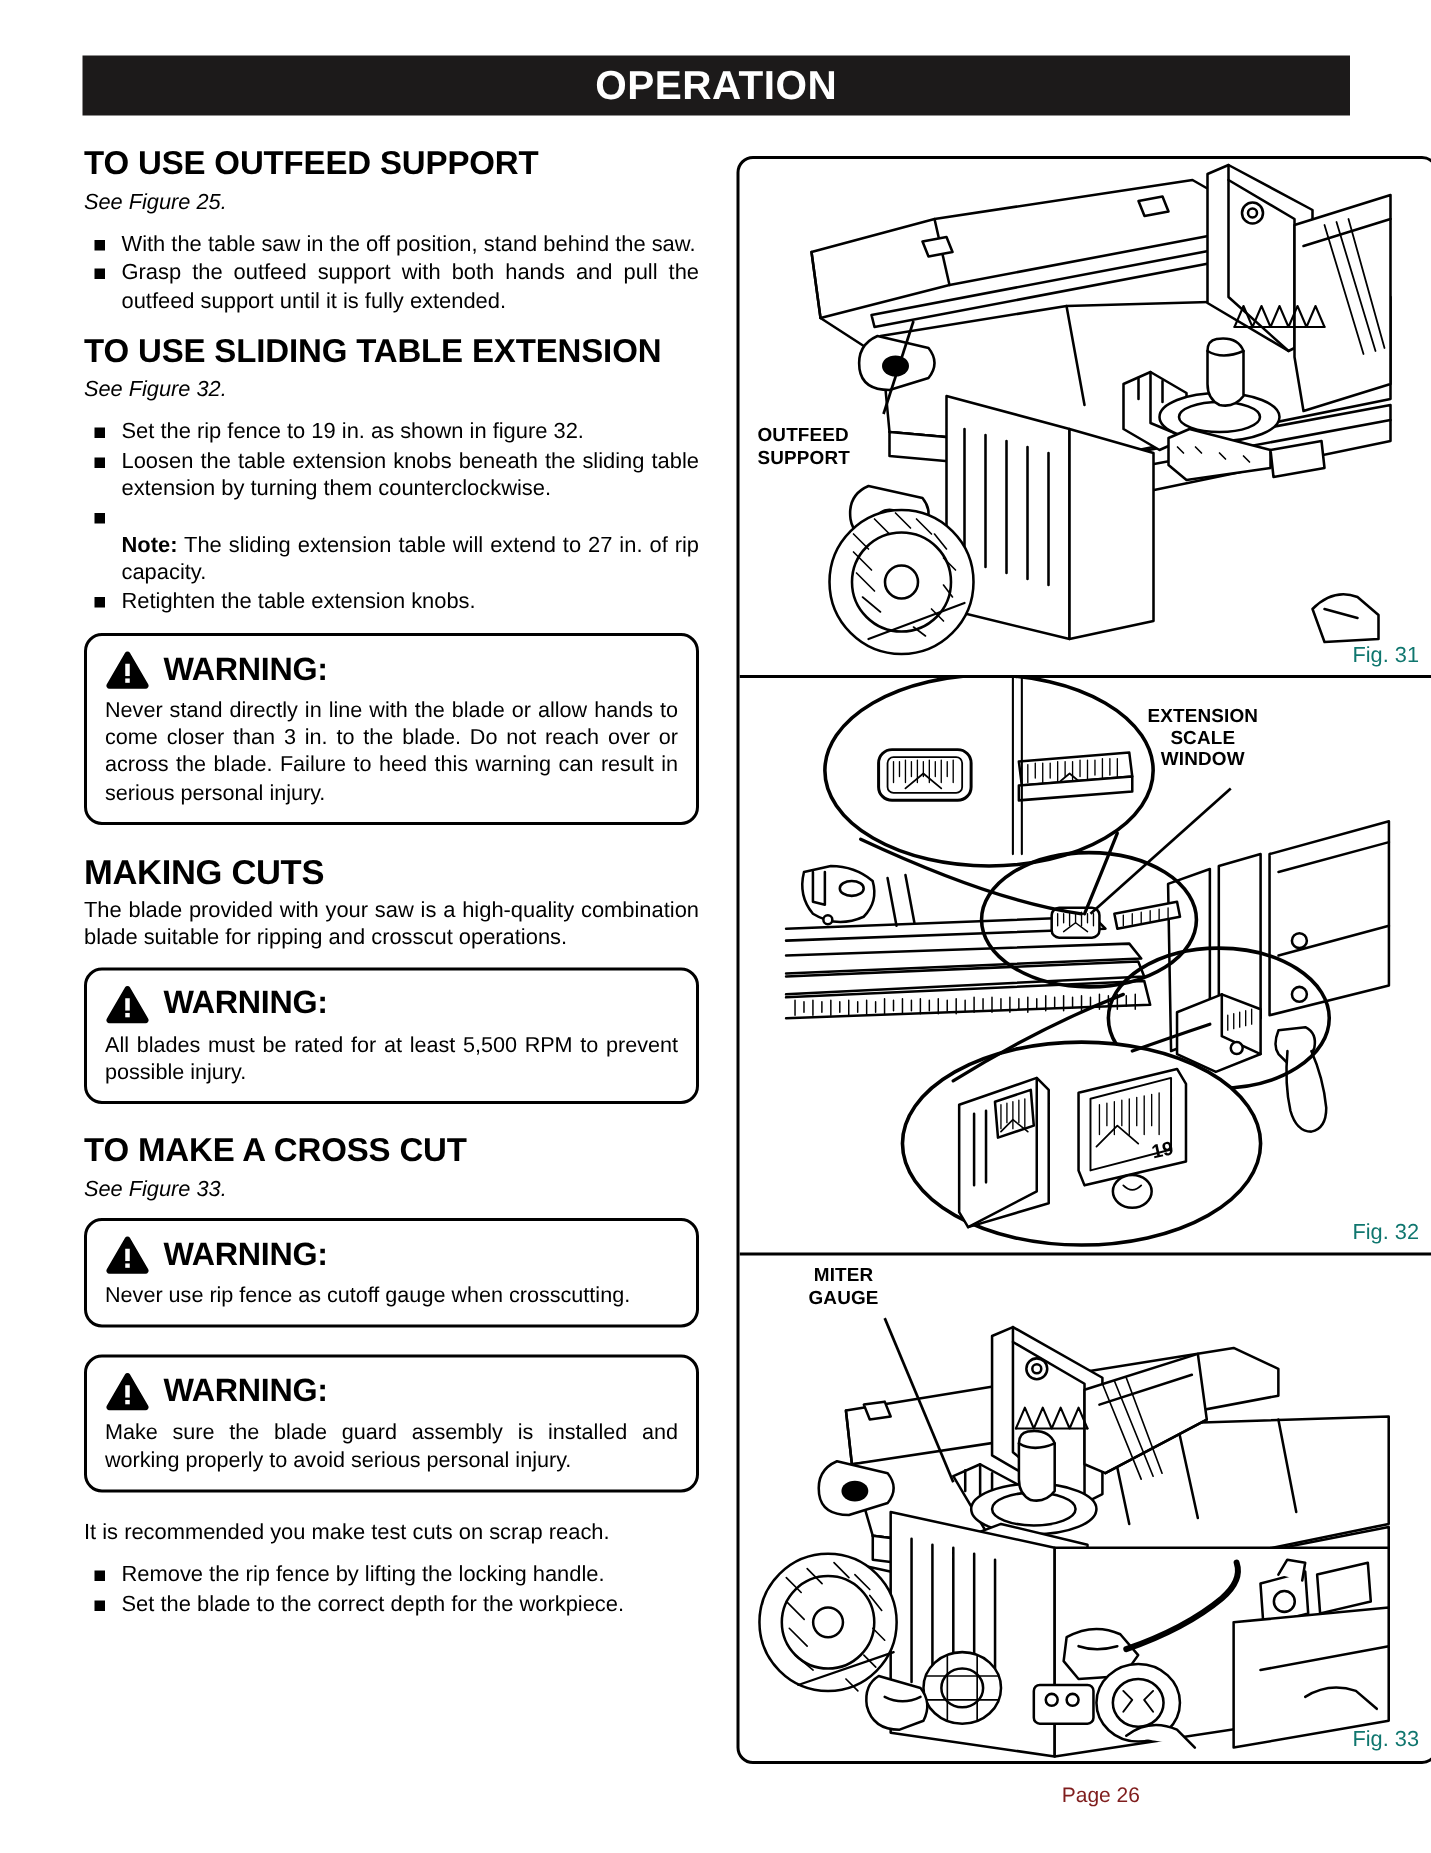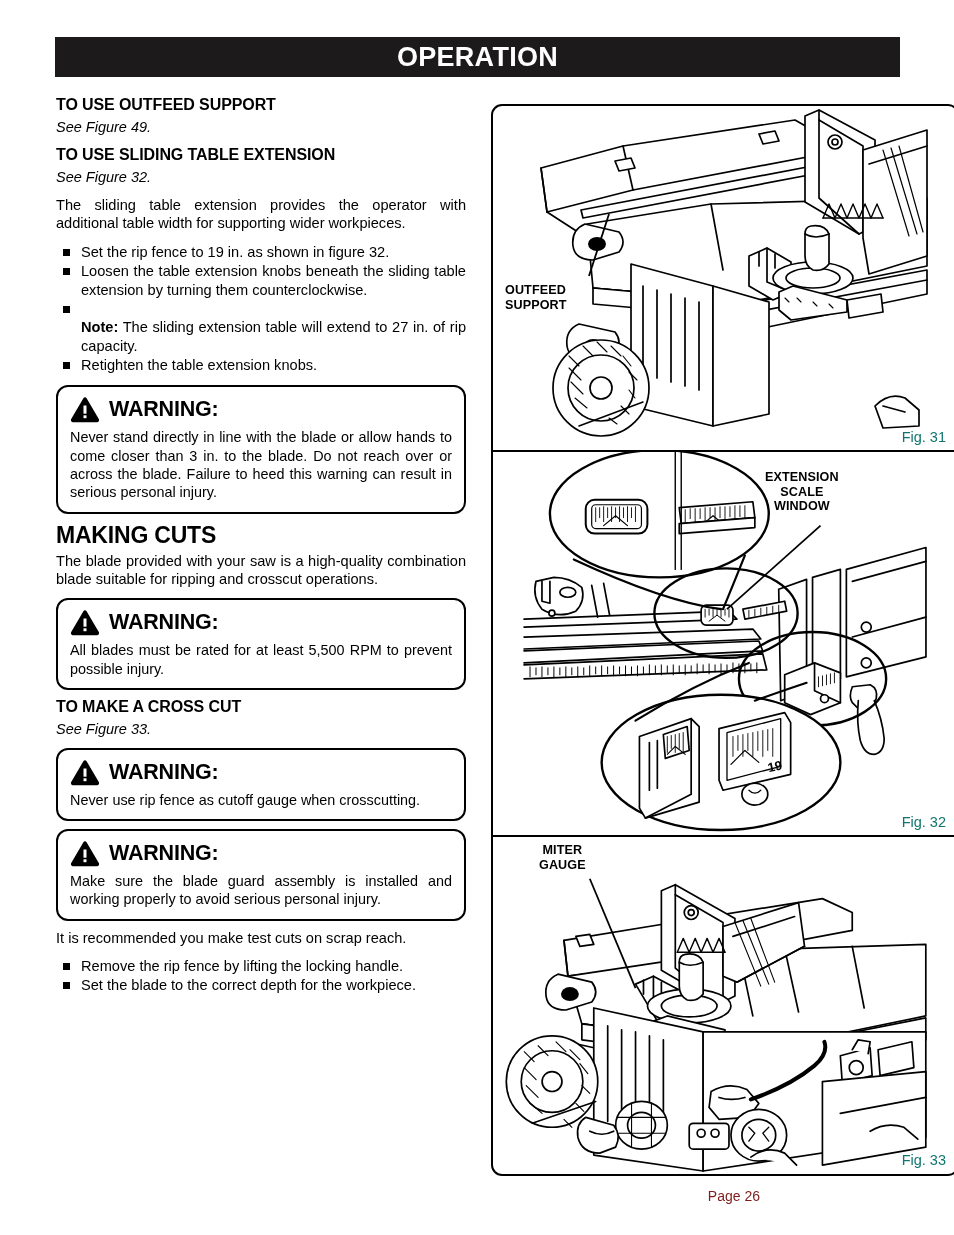--- a/index.html
+++ b/index.html
@@ -45,21 +45,21 @@
   }
 
   
   .left-col {
     position: absolute;
     left: 56px;
     top: 96px;
     width: 410px;
   }
   h2.sec-head {
-    font-size: 16px;
+    font-size: 22px;
     font-weight: bold;
     margin: 0 0 5px 0;
     letter-spacing: -0.1px;
   }
   h2.big-head {
     font-size: 23px;
     font-weight: bold;
     margin: 0 0 3px 0;
     letter-spacing: -0.2px;
   }
@@ -99,21 +99,21 @@
     height: 7px;
     background: #000;
   }
   ul.bullets li .note-lbl { font-weight: bold; }
 
   
   .warn-box {
     border: 2.6px solid #000;
     border-radius: 12px;
     padding: 9px 12px 10px 12px;
-    margin: 4px 0 8px 0;
+    margin: 4px 0 18px 0;
     background: #fff;
   }
   .warn-head {
     display: flex;
     align-items: center;
     gap: 9px;
     margin-bottom: 5px;
   }
   .warn-tri {
     width: 30px;
@@ -196,26 +196,29 @@
 
 <div class="page">
 
   <div class="header-band">
     <div class="header-title">OPERATION</div>
   </div>
 
   <div class="left-col">
 
     <h2 class="sec-head">TO USE OUTFEED SUPPORT</h2>
-    <div class="see-fig">See Figure 49.</div>
-
+    <div class="see-fig">See Figure 25.</div>
+
+    <ul class="bullets">
+      <li>With the table saw in the off position, stand behind the saw.</li>
+      <li>Grasp the outfeed support with both hands and pull the outfeed support until it is fully extended.</li>
+    </ul>
 
     <h2 class="sec-head">TO USE SLIDING TABLE EXTENSION</h2>
     <div class="see-fig">See Figure 32.</div>
-    <p class="body">The sliding table extension provides the operator with  additional table width for supporting wider workpieces.</p>
 
     <ul class="bullets">
       <li class="nojust">Set the rip fence to 19 in. as shown in figure 32.</li>
       <li>Loosen the table extension knobs beneath the sliding table extension by turning them counterclockwise.</li>
       <li>
         <br>
         <span class="note-lbl">Note:</span><span> The sliding extension table will extend to 27 in. of rip capacity.</span>
       </li>
       <li class="nojust">Retighten the table extension knobs.</li>
     </ul>

